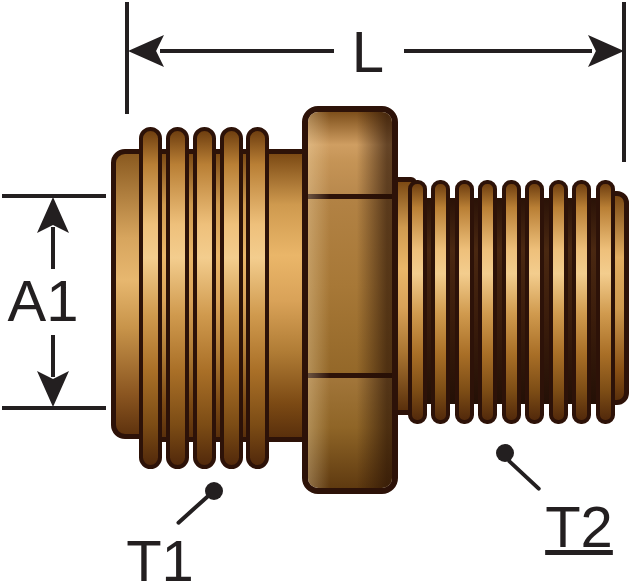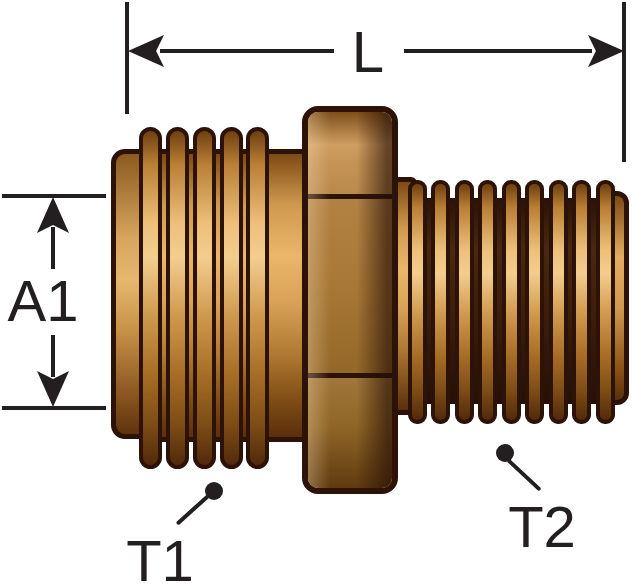--- a/index.html
+++ b/index.html
@@ -134,15 +134,15 @@
     <div class="hex-band-bottom"></div>
     <div class="hex-shade"></div>
   </div>
 
   <div class="leader-dot" style="left:205px; top:482px;"></div>
   <div class="leader-line" style="left:177px; top:522px; width:44px; transform:rotate(-42deg);"></div>
   <div class="lbl" style="left:118px; top:532px; width:84px;">T1</div>
 
   <div class="leader-dot" style="left:496px; top:444px;"></div>
   <div class="leader-line" style="left:508px; top:458px; width:44px; transform:rotate(43deg);"></div>
-  <div class="lbl" style="left:500px; top:498px; width:84px;">T2</div>
+  <div class="lbl" style="left:537px; top:498px; width:84px;text-decoration:underline;">T2</div>
 
 </div>
 
 </body></html>

